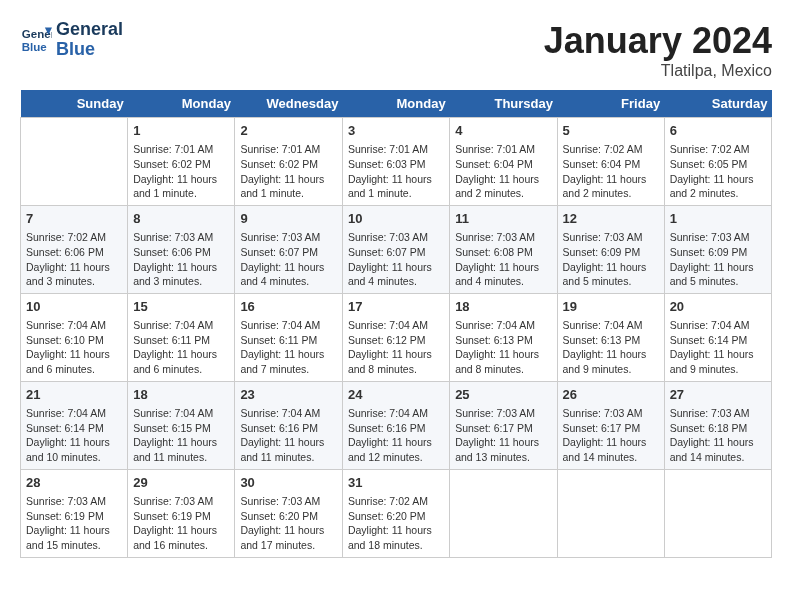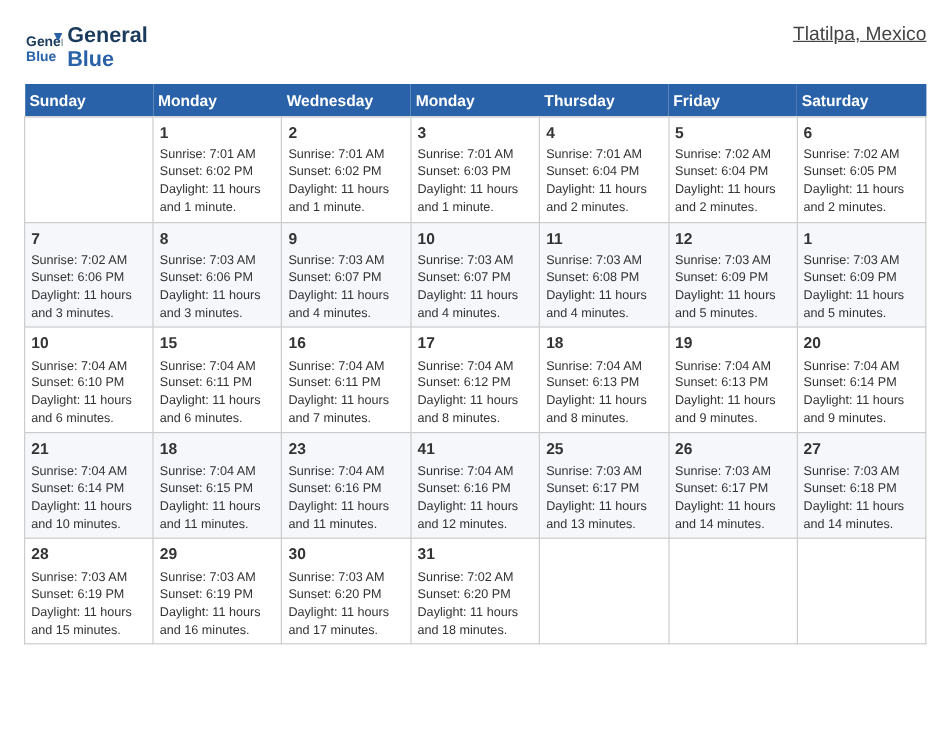--- a/index.html
+++ b/index.html
@@ -29,32 +29,31 @@
       text-align: right;
     }
     .month-title {
       font-size: 36px;
       font-weight: bold;
       color: #222;
     }
     .location {
       font-size: 16px;
       color: #444;
-      text-decoration: underline;
     }
     table {
       width: 100%;
       border-collapse: collapse;
       font-size: 11px;
     }
     thead tr th {
       background-color: #2962a8;
       color: #fff;
       padding: 6px 4px;
-      text-align: left;
+      text-align: right;
       font-size: 13px;
       font-weight: bold;
     }
     tbody tr td {
       border: 1px solid #ccc;
       vertical-align: top;
       padding: 4px 5px;
       width: 108px;
       min-height: 70px;
       color: #333;
@@ -90,20 +89,21 @@
       <text x="2" y="16" font-size="13" font-weight="bold" fill="#1a3a5c" font-family="Arial">General</text>
       <text x="2" y="30" font-size="13" font-weight="bold" fill="#2962a8" font-family="Arial">Blue</text>
       <polygon points="28,4 36,4 32,12" fill="#2962a8"></polygon>
     </svg>
     <div>
       <div style="font-size:18px;font-weight:bold;color:#1a3a5c;line-height:1.1;">General</div>
       <div style="font-size:18px;font-weight:bold;color:#2962a8;line-height:1.1;">Blue</div>
     </div>
   </div>
   <div class="title-block">
+    <div class="month-title">January 2024</div>
     <div class="location">Tlatilpa, Mexico</div>
   </div>
 </div>
 
 <table>
   <thead>
     <tr id="thead-row">
     <th>Sunday</th>
         <th>Monday</th>
         <th>Wednesday</th>
@@ -208,21 +208,21 @@
         </td>
         <td>
           <span class="day-number">18</span>
           <div class="day-info">Sunrise: 7:04 AM<br>Sunset: 6:15 PM<br>Daylight: 11 hours<br>and 11 minutes.</div>
         </td>
         <td>
           <span class="day-number">23</span>
           <div class="day-info">Sunrise: 7:04 AM<br>Sunset: 6:16 PM<br>Daylight: 11 hours<br>and 11 minutes.</div>
         </td>
         <td>
-          <span class="day-number">41</span>
+          <span class="day-number">24</span>
           <div class="day-info">Sunrise: 7:04 AM<br>Sunset: 6:16 PM<br>Daylight: 11 hours<br>and 12 minutes.</div>
         </td>
         <td>
           <span class="day-number">25</span>
           <div class="day-info">Sunrise: 7:03 AM<br>Sunset: 6:17 PM<br>Daylight: 11 hours<br>and 13 minutes.</div>
         </td>
         <td>
           <span class="day-number">26</span>
           <div class="day-info">Sunrise: 7:03 AM<br>Sunset: 6:17 PM<br>Daylight: 11 hours<br>and 14 minutes.</div>
         </td>

